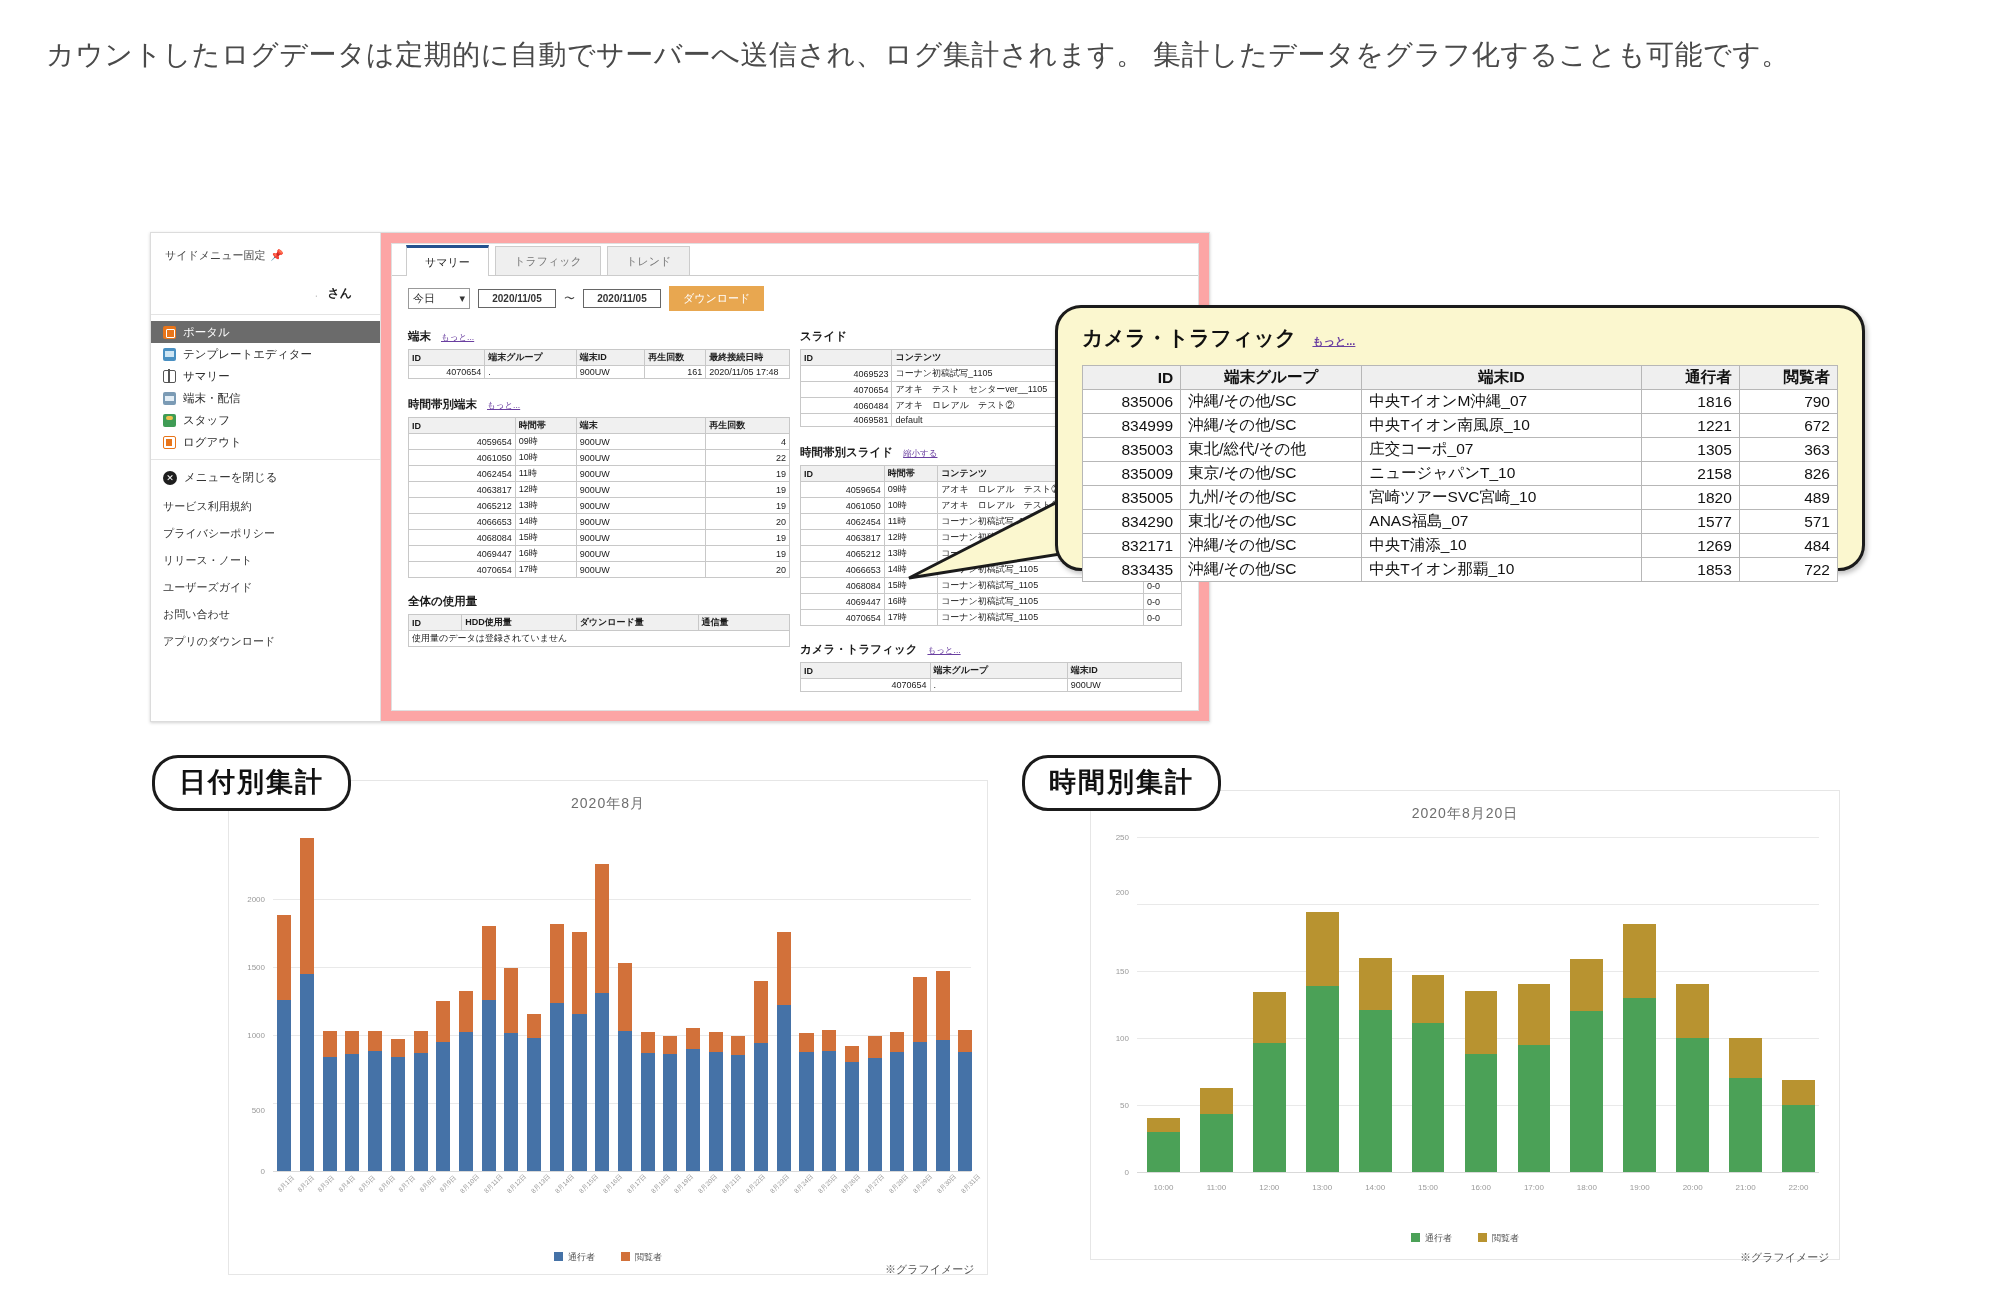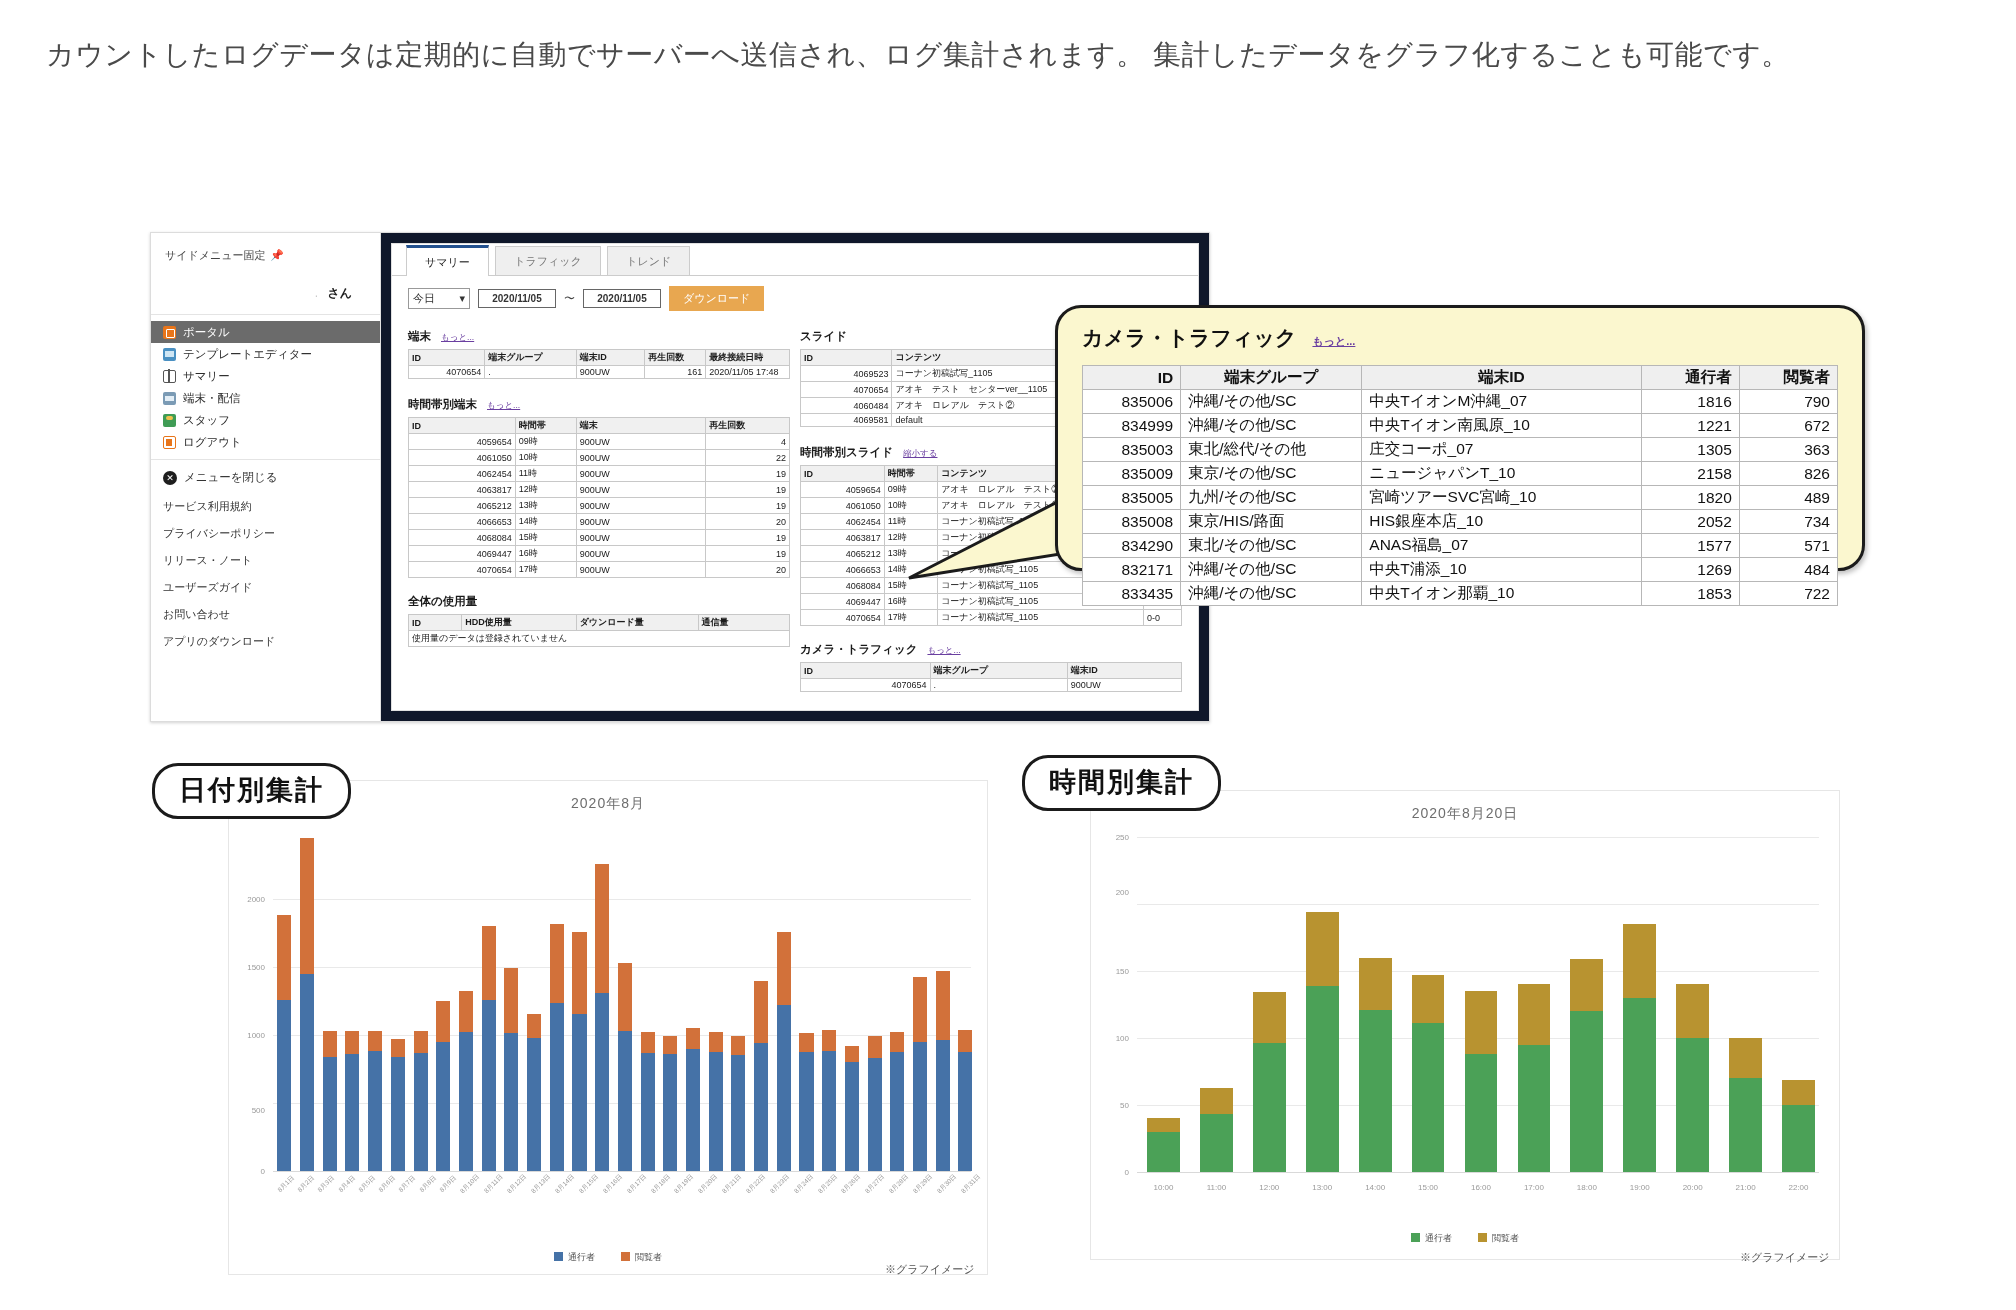--- a/index.html
+++ b/index.html
@@ -66,21 +66,21 @@
   .sq.logout { background:#ffffff; border:1.6px solid #e8751a; }
   .sq.logout:after{content:"";position:absolute;left:2px;top:2px;width:6px;height:7px;background:#e8751a;}
   .side-links { padding:8px 0 0 12px; }
   .side-link { font-size:11px; color:#333; padding:6px 0; display:block; }
   .close-row { display:flex; align-items:center; gap:7px; font-size:11.5px; padding:2px 0 8px 0; }
   .x-circle {
     width:14px;height:14px;border-radius:50%;background:#1e1e1e;color:#fff;
     font-size:9px;line-height:14px;text-align:center;flex:none;
   }
 
-  .app-main { position:absolute; left:230px; top:0; right:0; bottom:0; background:#0f172a; padding:0; }
+  .app-main { position:absolute; left:230px; top:0; right:0; bottom:0; background:#fca5a5; padding:0; }
   .app-card {
     position:absolute; left:10px; top:10px; right:10px; bottom:10px;
     background:#ffffff; border:1px solid #e0e0e0;
   }
   .tabbar { position:relative; height:32px; border-bottom:1px solid #ccc; padding-left:14px; }
   .tab {
     display:inline-block; font-size:11px; padding:7px 18px 6px 18px;
     border:1px solid #ccc; border-bottom:none; background:#efefef; color:#777;
     margin-right:2px; vertical-align:bottom;
   }
@@ -131,21 +131,21 @@
   .chart-box { position:absolute; background:#fff; border:1px solid #e6e6e6; }
   #chartL { left:228px; top:780px; width:760px; height:495px; }
   #chartR { left:1090px; top:790px; width:750px; height:470px; }
 
   .badge {
     position:absolute; z-index:5;
     background:#fff; border:3px solid #1b1b1b; border-radius:26px;
     font-size:27px; font-weight:bold; color:#111;
     padding:6px 24px 8px 24px; letter-spacing:2px; white-space:nowrap;
   }
-  #badgeL { left:152px; top:755px;margin-top:8px; }
+  #badgeL { left:152px; top:755px; }
   #badgeR { left:1022px; top:755px; }
 
   .chart-title { text-align:center; font-size:14px; color:#6e6e6e; letter-spacing:1px; padding-top:14px; }
   .plot { position:relative; margin:10px 0 0 0; }
   .gridline { position:absolute; left:0; right:6px; height:1px; background:#e9e9e9; }
   .ytick { position:absolute; font-size:8px; color:#9a9a9a; text-align:right; width:30px; transform:translateY(-50%); }
   .bars { position:absolute; left:0; right:0; bottom:0; display:flex; align-items:flex-end; }
   .barslot { flex:1; display:flex; flex-direction:column; justify-content:flex-end; align-items:center; height:100%; }
   .bar { width:62%; display:flex; flex-direction:column; justify-content:flex-end; }
   .seg { width:100%; }
@@ -524,27 +524,20 @@
             <td class="r">826</td>
           </tr>
           <tr>
             <td class="r">835005</td>
             <td class="">九州/その他/SC</td>
             <td class="">宮崎ツアーSVC宮崎_10</td>
             <td class="r">1820</td>
             <td class="r">489</td>
           </tr>
           <tr>
-            <td class="r">835008</td>
-            <td class="">東京/HIS/路面</td>
-            <td class="">HIS銀座本店_10</td>
-            <td class="r">2052</td>
-            <td class="r">734</td>
-          </tr>
-          <tr>
             <td class="r">834290</td>
             <td class="">東北/その他/SC</td>
             <td class="">ANAS福島_07</td>
             <td class="r">1577</td>
             <td class="r">571</td>
           </tr>
           <tr>
             <td class="r">832171</td>
             <td class="">沖縄/その他/SC</td>
             <td class="">中央T浦添_10</td>

